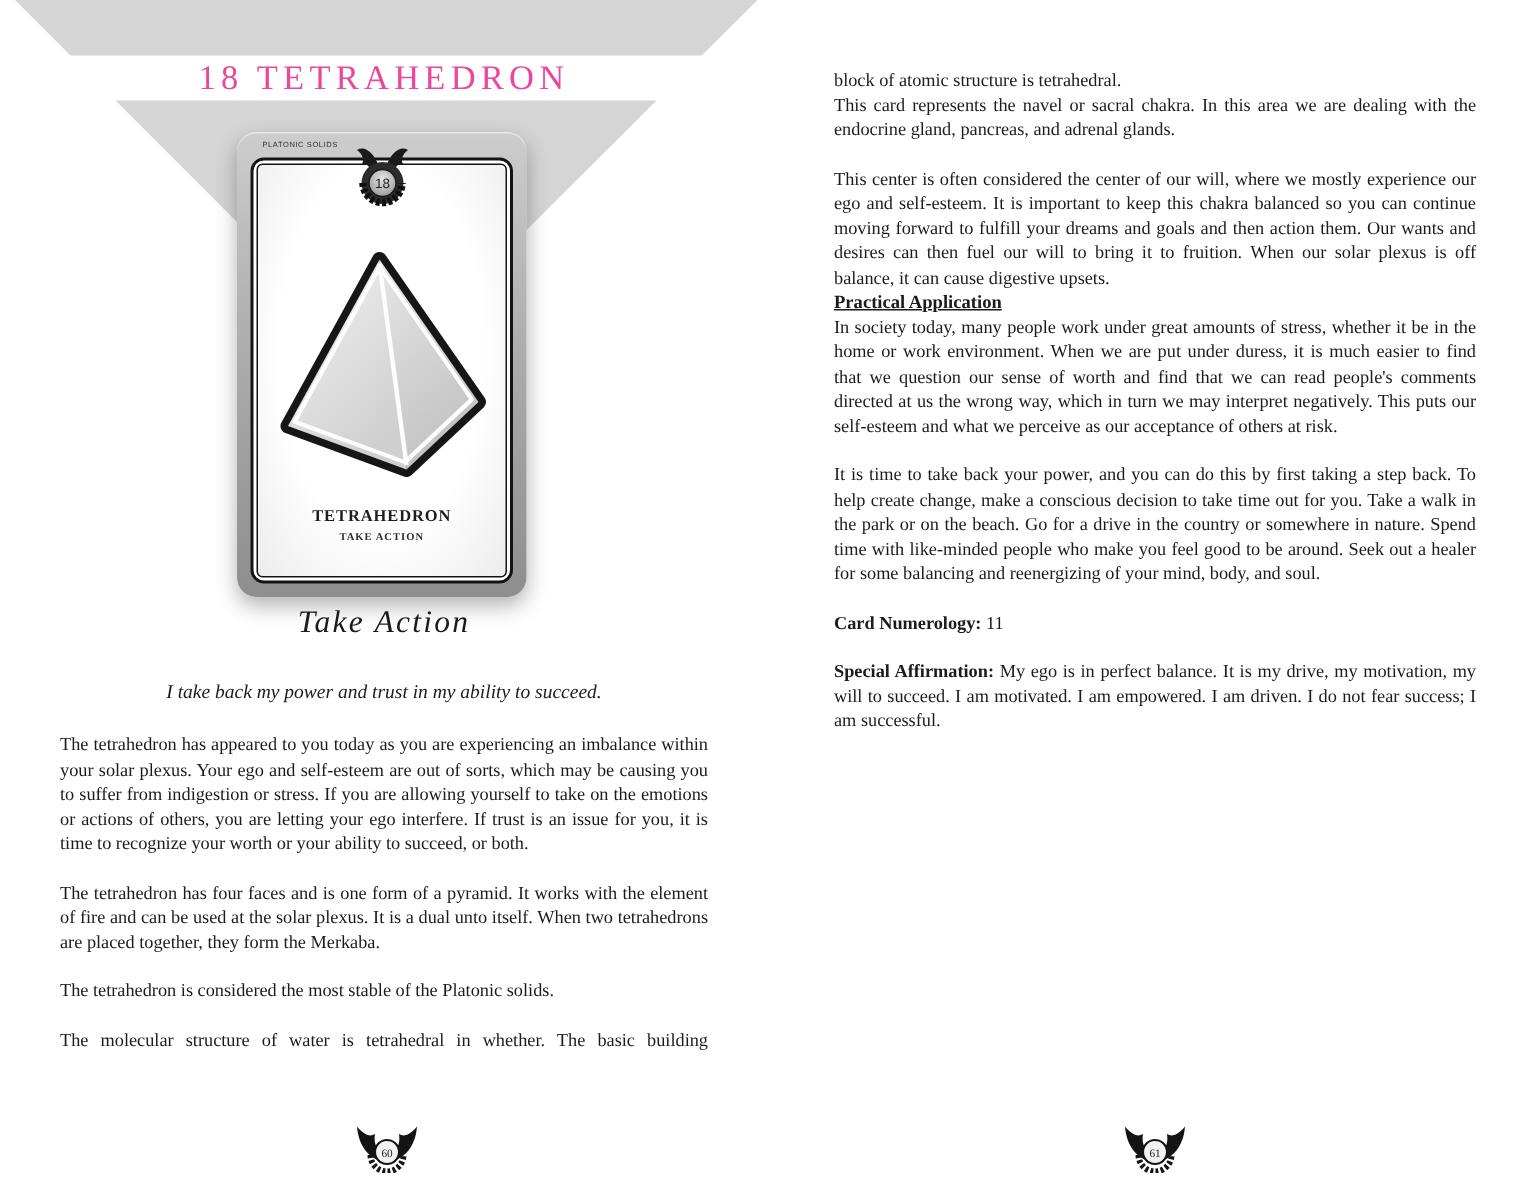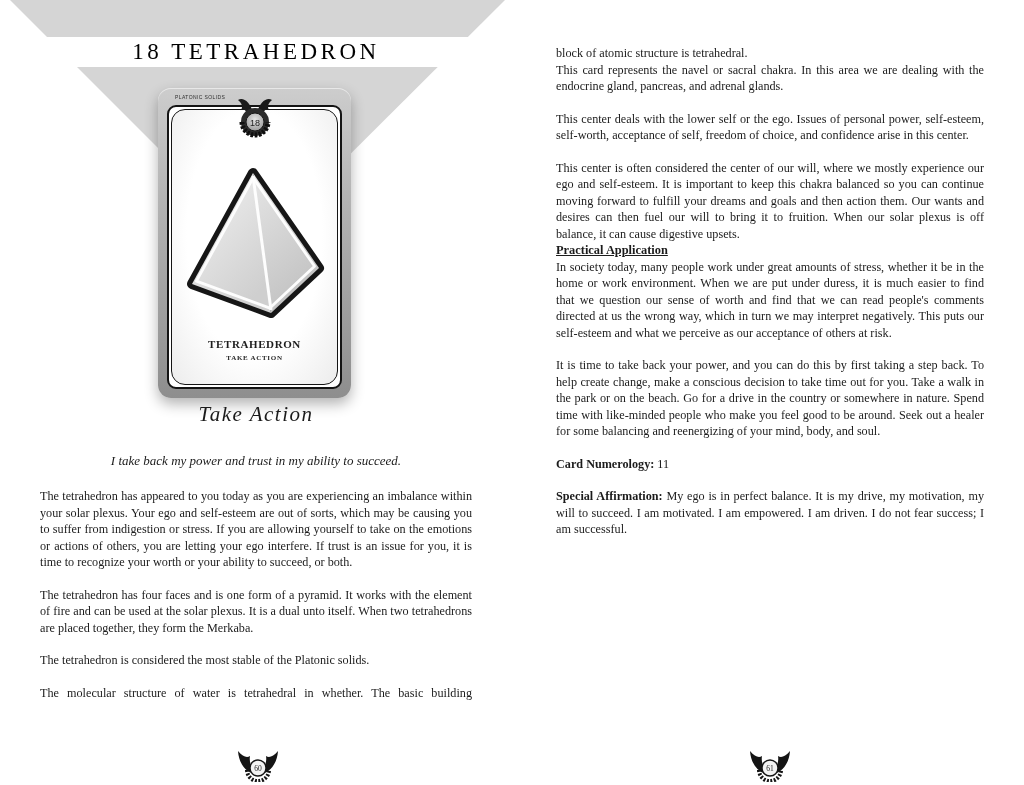--- a/index.html
+++ b/index.html
@@ -4,32 +4,32 @@
 <style>
   html,body{margin:0;padding:0;background:#ffffff;}
   .spread{position:relative;width:1024px;height:785px;background:#ffffff;overflow:hidden;
           font-family:"Liberation Serif",serif;color:#1b1b1b;}
 
   
   .deco-triangle{position:absolute;left:0;top:0;width:512px;height:248px;background:#d5d5d5;
                  clip-path:polygon(10px 0,505px 0,257px 247px);}
   .title-band{position:absolute;left:0;top:37px;width:512px;height:30px;background:#ffffff;
               display:flex;align-items:center;justify-content:center;}
-  .page-title{margin:0;font-size:23px;font-weight:normal;letter-spacing:3.5px;color:#000000;}
+  .page-title{margin:0;font-size:23px;font-weight:normal;letter-spacing:3.5px;color:#ec4899;}
 
   
   .card{position:absolute;left:158px;top:88px;width:193px;height:310px;border-radius:13px;
         background:linear-gradient(180deg,#cdcdcd 0%,#b4b4b4 35%,#8e8e8e 100%);
         box-shadow:0 6px 14px rgba(0,0,0,.30), inset 0 1px 0 rgba(255,255,255,.55);}
   .card-deck-label{position:absolute;left:17px;top:6px;font-family:"Liberation Sans",sans-serif;
                    font-size:5px;letter-spacing:.4px;color:#2e2e2e;}
   .card-inner{position:absolute;left:9px;right:9px;top:17px;bottom:9px;border:2.5px solid #141414;
               border-radius:9px;background:#fff;padding:2px;}
   .card-face{position:relative;width:100%;height:100%;box-sizing:border-box;border:1px solid #141414;
-             border-radius:14px;background:radial-gradient(ellipse at 50% 45%,#ffffff 58%,#ececec 100%);}
+             border-radius:4px;background:radial-gradient(ellipse at 50% 45%,#ffffff 58%,#ececec 100%);}
   .card-badge{position:absolute;left:50%;top:-10px;transform:translateX(-50%);}
   .tetra-wrap{position:absolute;left:50%;top:56px;transform:translateX(-50%);}
   .card-name{position:absolute;left:0;width:100%;top:228px;text-align:center;
              font-size:11px;font-weight:bold;letter-spacing:.6px;color:#1d1d1d;}
   .card-action{position:absolute;left:0;width:100%;top:244px;text-align:center;
                font-size:7px;font-weight:bold;letter-spacing:.7px;color:#2a2a2a;}
 
   
   .body{font-size:12.2px;line-height:16.5px;margin:0;}
   .just{text-align:justify;}
@@ -122,21 +122,20 @@
         <circle cx="24" cy="24" r="8" fill="#f2f2f2" stroke="#141414" stroke-width="1.4"></circle>
         <text x="24" y="27" text-anchor="middle" font-size="7.5" font-family="Liberation Serif, serif" fill="#222">60</text>
       </svg>
     </div>
   </div>
 
   <div>
     <div class="right-flow">
       <p class="body">block of atomic structure is tetrahedral.</p>
       <p class="body just">This card represents the navel or sacral chakra. In this area we are dealing with the endocrine gland, pancreas, and adrenal glands.</p>
-      <p class="body just sp">This center deals with the lower self or the ego. Issues of personal power, self-esteem, self-worth, acceptance of self, freedom of choice, and confidence arise in this center.</p>
       <p class="body just sp">This center is often considered the center of our will, where we mostly experience our ego and self-esteem. It is important to keep this chakra balanced so you can continue moving forward to fulfill your dreams and goals and then action them. Our wants and desires can then fuel our will to bring it to fruition. When our solar plexus is off balance, it can cause digestive upsets.</p>
       <h3 class="sec-head sp">Practical Application</h3>
       <p class="body just">In society today, many people work under great amounts of stress, whether it be in the home or work environment. When we are put under duress, it is much easier to find that we question our sense of worth and find that we can read people's comments directed at us the wrong way, which in turn we may interpret negatively. This puts our self-esteem and what we perceive as our acceptance of others at risk.</p>
       <p class="body just sp">It is time to take back your power, and you can do this by first taking a step back. To help create change, make a conscious decision to take time out for you. Take a walk in the park or on the beach. Go for a drive in the country or somewhere in nature. Spend time with like-minded people who make you feel good to be around. Seek out a healer for some balancing and reenergizing of your mind, body, and soul.</p>
       <p class="body sp"><span class="sec-head-inline">Card Numerology:</span><span> 11</span></p>
       <p class="body just sp"><span class="sec-head-inline">Special Affirmation:</span><span> My ego is in perfect balance. It is my drive, my motivation, my will to succeed. I am motivated. I am empowered. I am driven. I do not fear success; I am successful.</span></p>
     </div>
 
     <div class="page-num-emblem pright">
       <svg width="48" height="38" viewBox="0 0 48 38">

